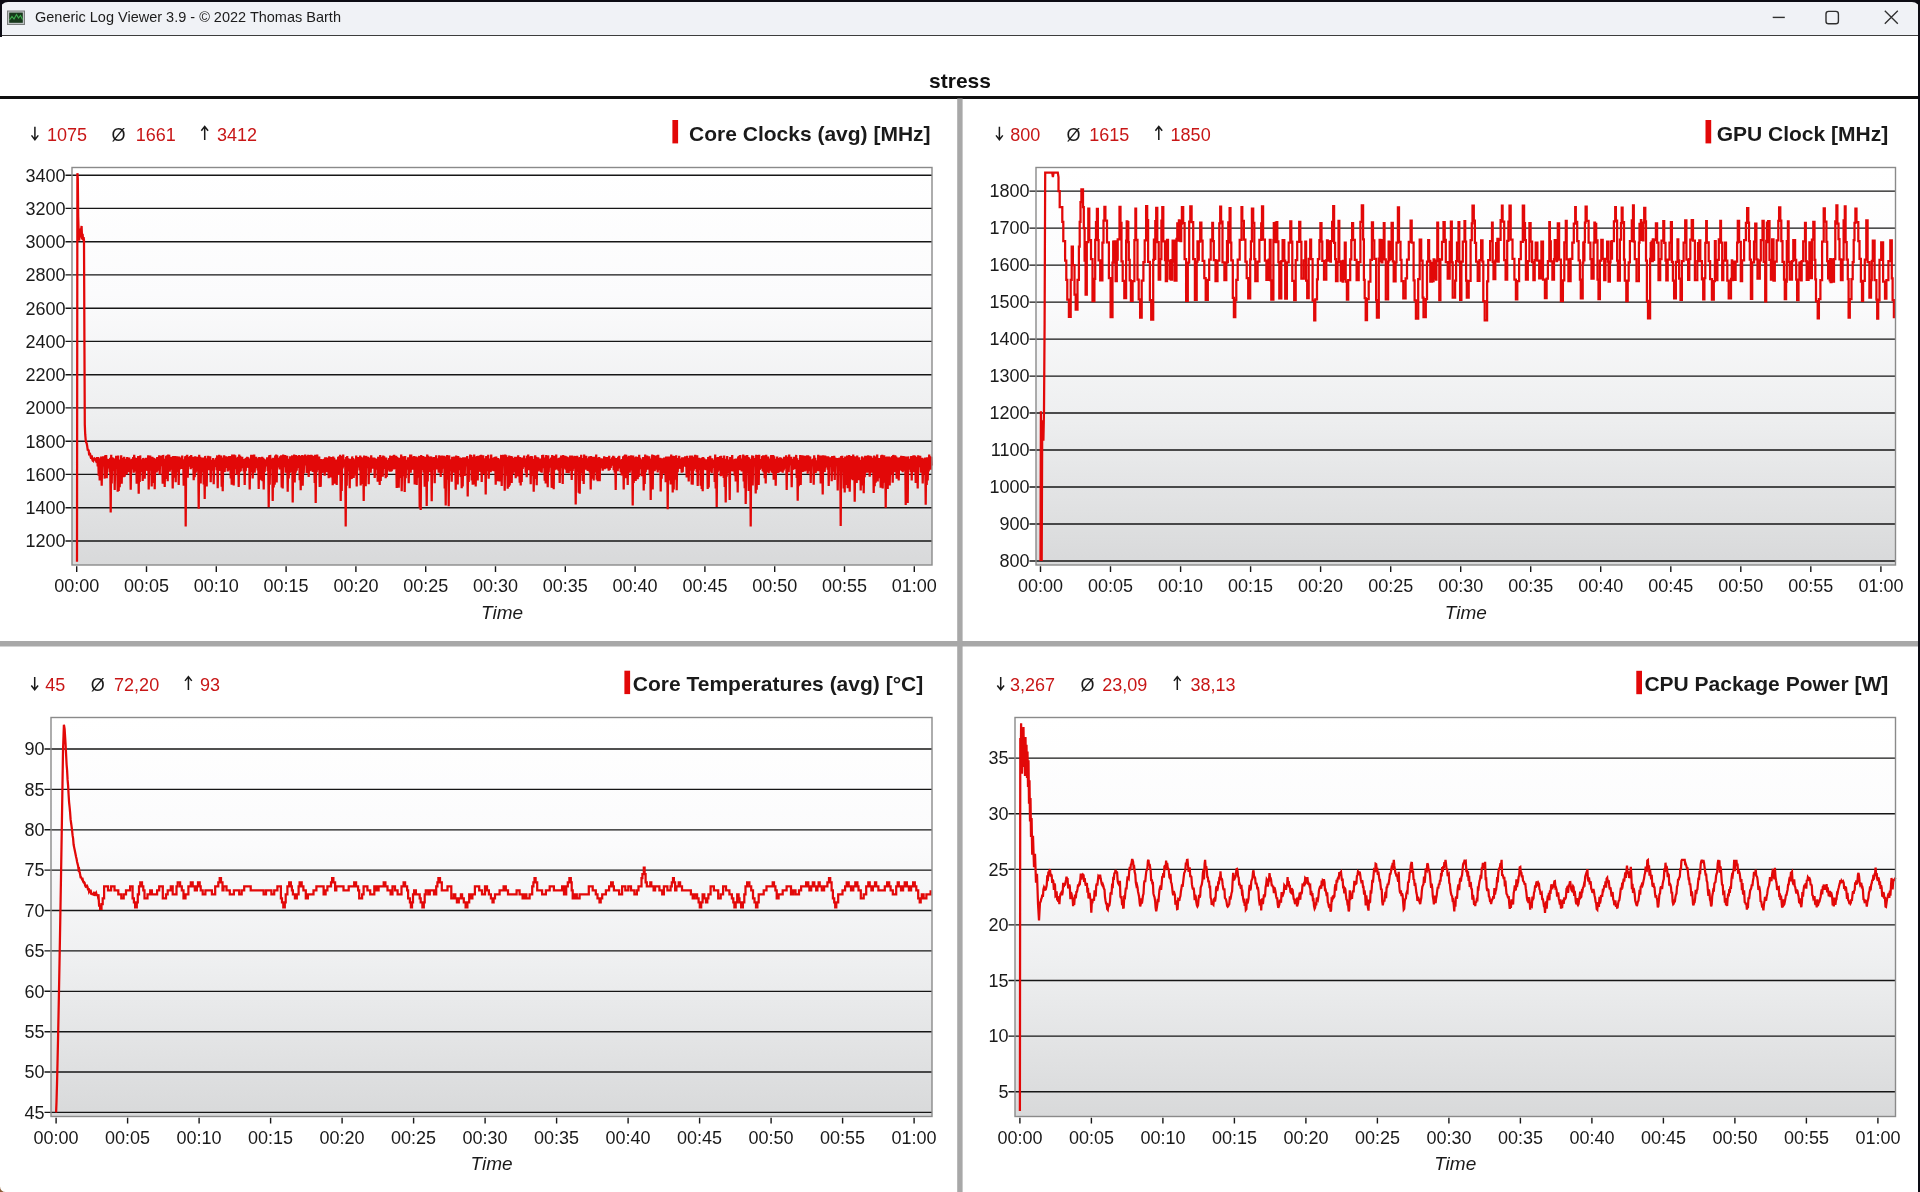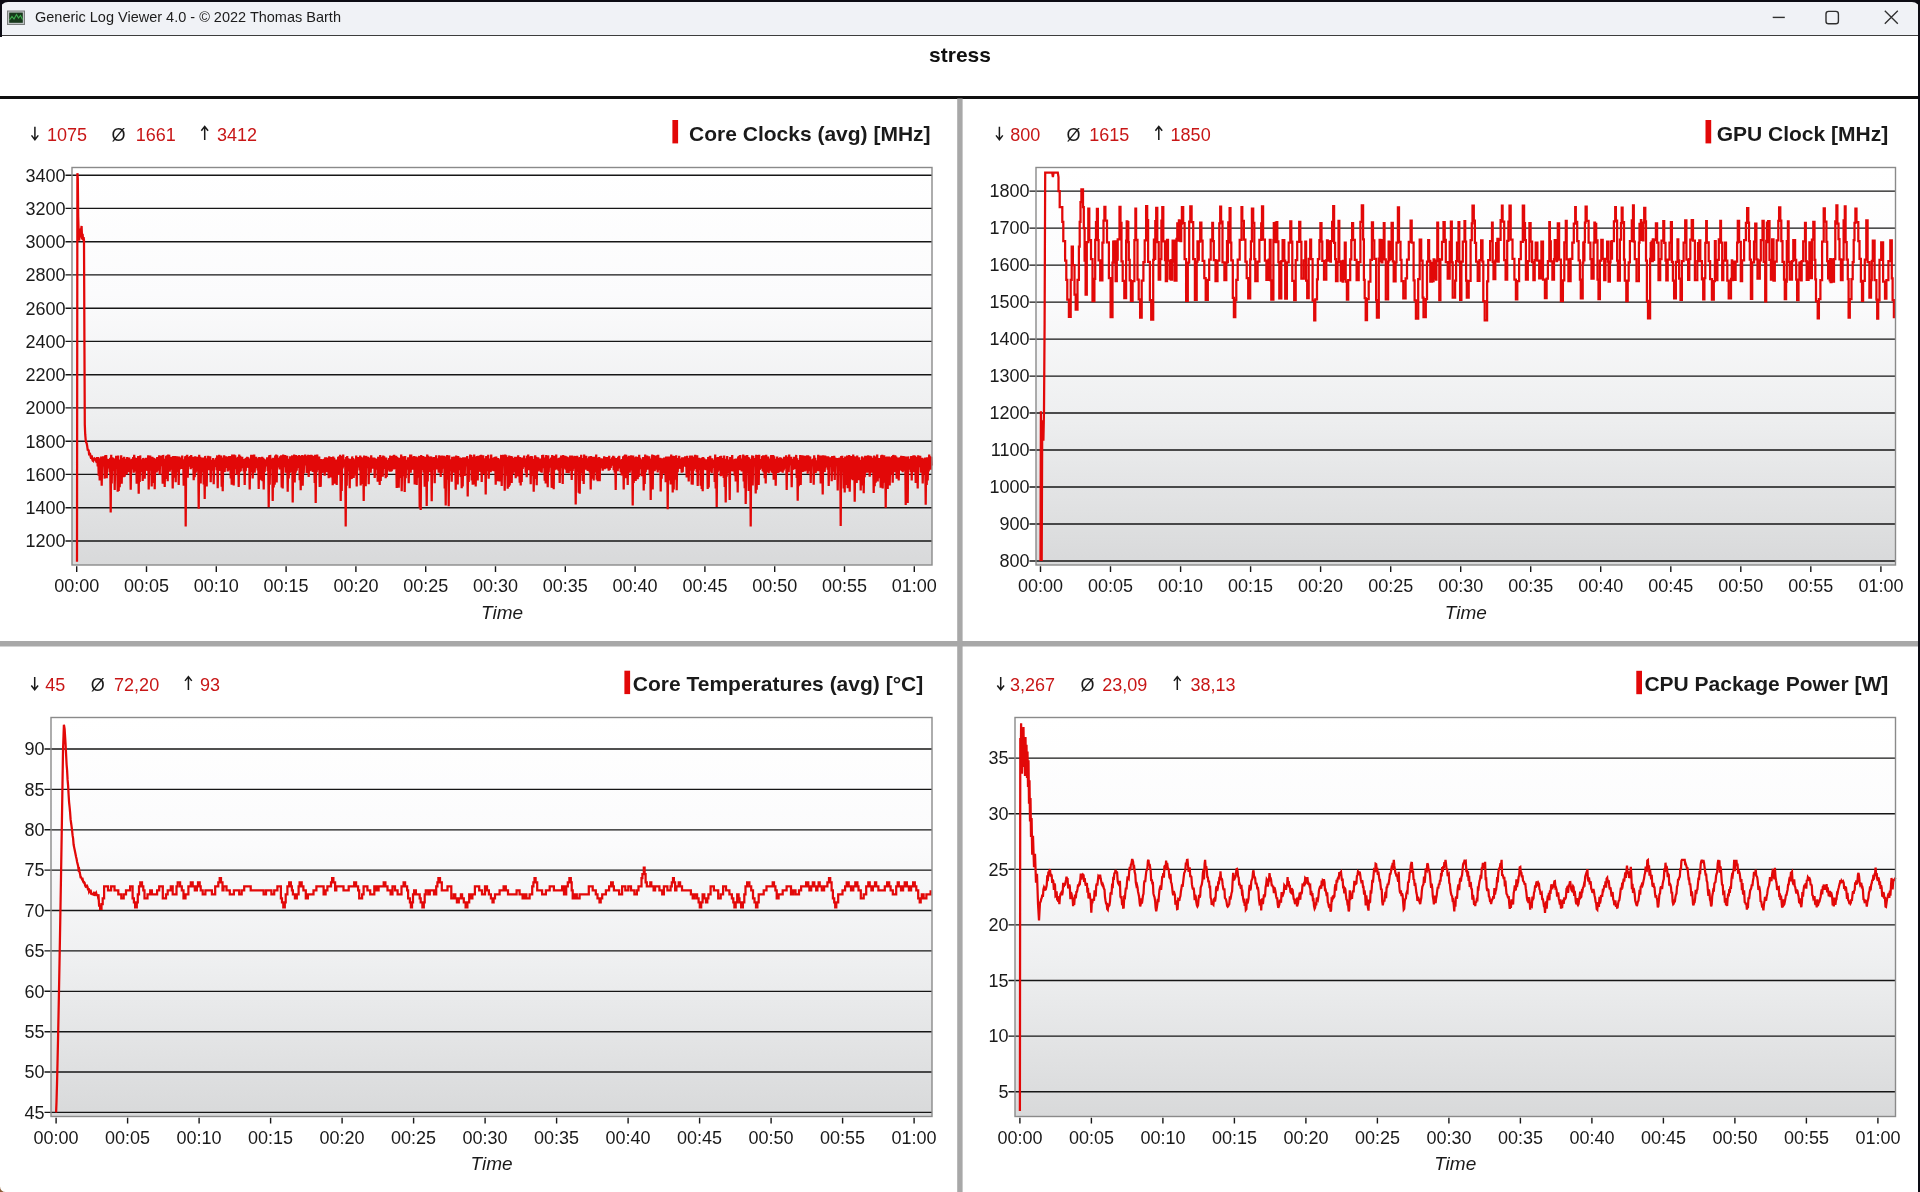--- a/index.html
+++ b/index.html
@@ -5,32 +5,32 @@
   font-family:"Liberation Sans", sans-serif; }
 #topstrip { position:absolute; left:0; top:0; width:1920px; height:2px; background:#0c0c14; }
 #cornerTL { position:absolute; left:0; top:0; width:16px; height:16px; background:#0c0c14; }
 #cornerTR { position:absolute; left:1904px; top:0; width:16px; height:16px; background:#0c0c14; }
 #titlebar { position:absolute; left:0; top:2px; width:1920px; height:33.5px; background:#f0f2f6;
   border-radius:8px 8px 0 0; border-bottom:1.6px solid #3d3d3d; }
 #titletxt { position:absolute; left:35px; top:9px; font-size:14.5px; color:#1c1c1c; }
 #leftedge { position:absolute; left:0; top:0; width:1.6px; height:37px; background:#0c0c14; }
 #rightedge { position:absolute; left:1917.8px; top:0; width:2.2px; height:1192px; background:#0c0c14; z-index:10; }
 #header { position:absolute; left:0; top:37px; width:1920px; height:59px; background:#fff; }
-#stress { position:absolute; left:0; top:43px; width:1920px; text-align:center; font-size:21px; font-weight:bold; color:#111; }
+#stress { position:absolute; left:0; top:69px; width:1920px; text-align:center; font-size:21px; font-weight:bold; color:#111; }
 #hline { position:absolute; left:0; top:96px; width:1920px; height:2.6px; background:#101010; }
 #mainsvg { position:absolute; left:0; top:0; }
 </style></head>
 <body>
 <div id="cornerTL"></div>
 <div id="cornerTR"></div>
 <div id="titlebar"></div>
 <div id="topstrip"></div>
 <div id="leftedge"></div>
 <div id="rightedge"></div>
-<div id="titletxt">Generic Log Viewer 4.0 - © 2022 Thomas Barth</div>
+<div id="titletxt">Generic Log Viewer 3.9 - © 2022 Thomas Barth</div>
 <div id="header"></div>
 <div id="stress">stress</div>
 <div id="hline"></div>
 <svg id="mainsvg" width="1920" height="1192" font-family="Liberation Sans, sans-serif" font-size="18" fill="#1a1a1a">
 
 <g>
 <rect x="7.5" y="11" width="17" height="13.5" fill="#bfc3c4" stroke="#787c7b" stroke-width="1"></rect>
 <rect x="9.2" y="12.6" width="13.6" height="10.2" fill="#17381b"></rect>
 <polyline points="9.5,20 12,16.5 14,19 16.5,14.5 18.5,18 20.5,15.5 22.5,19.5" fill="none" stroke="#3fae4e" stroke-width="1.1"></polyline>
 </g>

